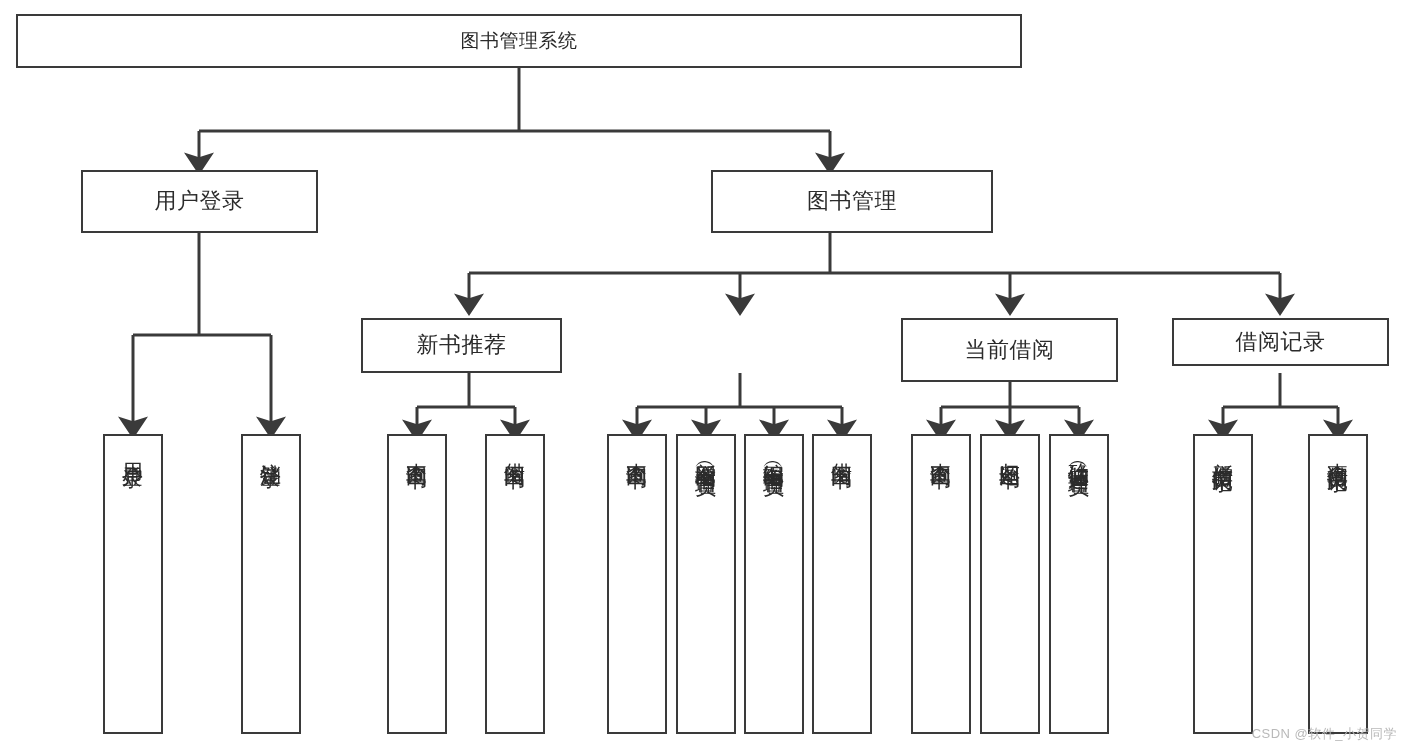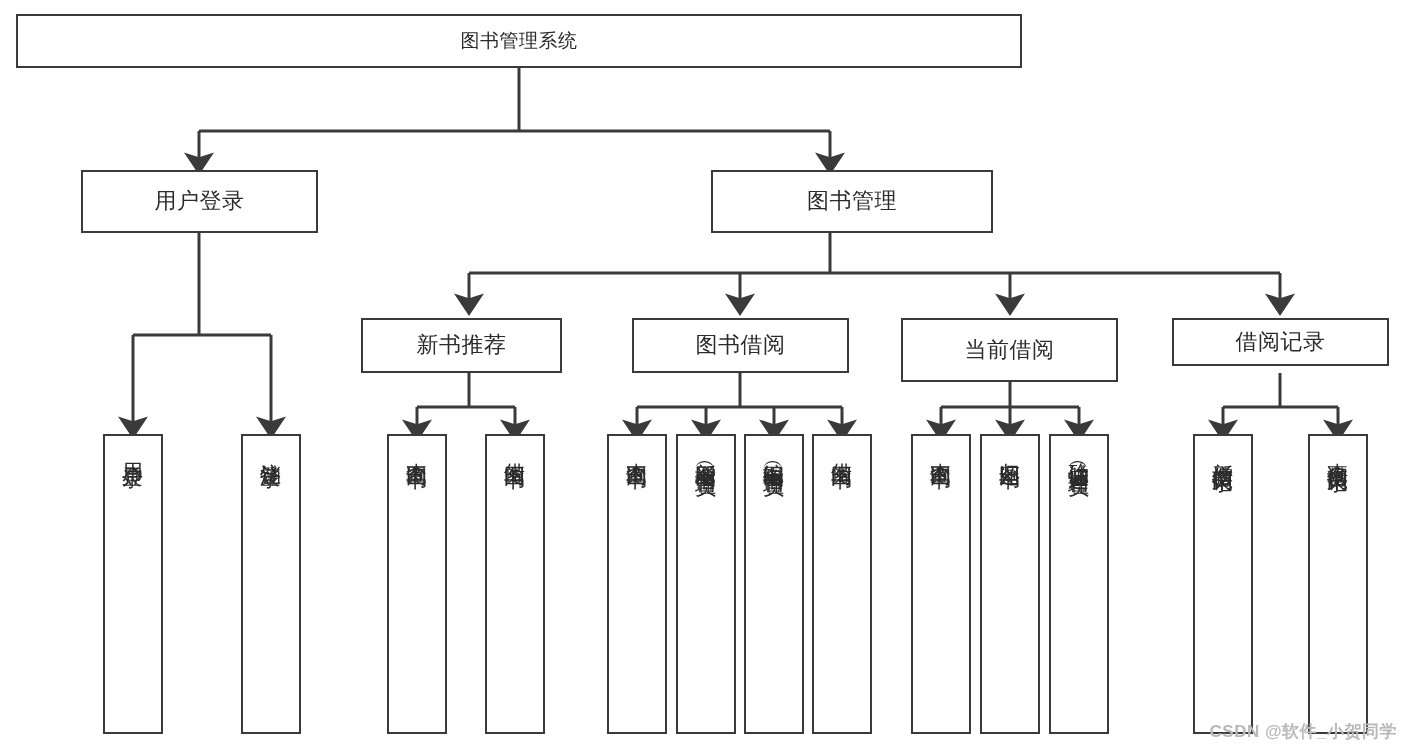--- a/index.html
+++ b/index.html
@@ -67,27 +67,26 @@
     text-orientation: upright;
     font-size: 21px;
     line-height: 1;
     letter-spacing: 2px;
     max-height: 100%;
   }
   .watermark {
     position: absolute;
     right: 8px;
     bottom: 4px;
-    font-size: 17px;
+    font-size: 13px;
     color: #b9b9b9;
     letter-spacing: 0.5px;
     z-index: 5;
     user-select: none;
     white-space: nowrap;
-    font-weight: bold;
   }
 </style>
 </head>
 <body>
 
 <div id="diagram-root">
 
   <svg id="edge-layer" viewBox="0 0 1405 747" width="1405" height="747">
     <defs>
       <marker id="arrowhead" markerWidth="10" markerHeight="10" refX="3.2" refY="5" orient="auto" markerUnits="strokeWidth">
@@ -147,23 +146,20 @@
   <div class="node horiz" style="left:81px; top:170px; width:237px; height:63px;">
     <span class="node-label">用户登录</span>
   </div>
   <div class="node horiz" style="left:711px; top:170px; width:282px; height:63px;">
     <span class="node-label">图书管理</span>
   </div>
 
   <div class="node horiz" style="left:361px; top:318px; width:201px; height:55px;">
     <span class="node-label">新书推荐</span>
   </div>
-  <div class="node horiz" style="left:632px; top:318px; width:217px; height:55px;">
-    <span class="node-label">图书借阅</span>
-  </div>
   <div class="node horiz" style="left:901px; top:318px; width:217px; height:64px;">
     <span class="node-label">当前借阅</span>
   </div>
   <div class="node horiz" style="left:1172px; top:318px; width:217px; height:48px;">
     <span class="node-label">借阅记录</span>
   </div>
 
   <div class="node vert" style="left:103px; top:434px; width:60px; height:300px;">
     <span class="node-label">用户登录</span>
   </div>

